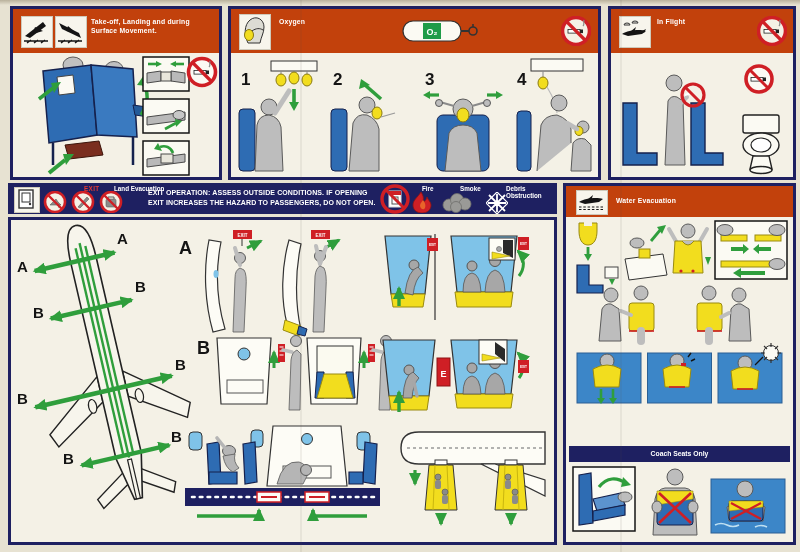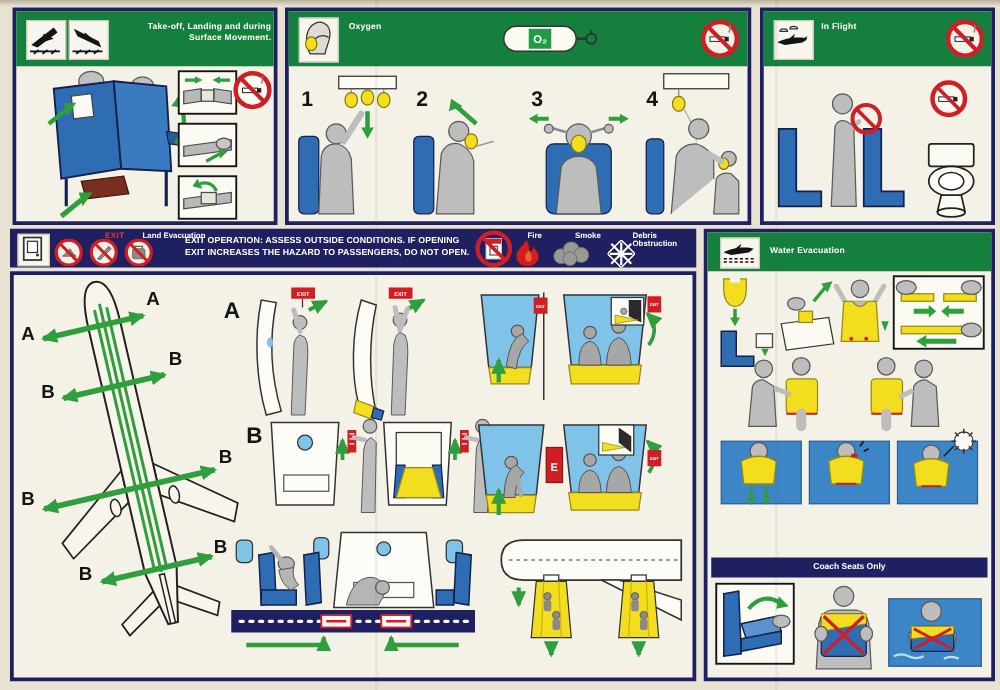--- a/index.html
+++ b/index.html
@@ -5,21 +5,21 @@
   html,body{margin:0;padding:0;}
   body{
     width:800px;height:552px;position:relative;overflow:hidden;
     background:#e7e2d2;
     font-family:"Liberation Sans","DejaVu Sans",sans-serif;
   }
   .scan-edge{position:absolute;left:0;top:0;width:800px;height:5px;
     background:linear-gradient(#b9b19c,#e7e2d2);}
   .fold{position:absolute;top:0;width:2px;height:552px;background:rgba(90,80,60,.08);}
   .panel{position:absolute;background:#f4f1e6;border:3px solid #1e2061;box-sizing:border-box;}
-  .phead{position:absolute;left:0;top:0;right:0;background:#15803d;text-align:right;}
+  .phead{position:absolute;left:0;top:0;right:0;background:#c2410c;}
   .iconbox{position:absolute;background:#f7f5ec;border:1px solid #cfcabb;}
   .ptitle{position:absolute;color:#fff;font-size:6.8px;font-weight:bold;line-height:8.5px;letter-spacing:.2px;}
   .band{position:absolute;background:#1e2061;box-sizing:border-box;}
   .bandlabel{position:absolute;color:#fff;font-size:6.3px;font-weight:bold;}
   .redlabel{position:absolute;color:#e23a34;font-size:6.3px;font-weight:bold;letter-spacing:.4px;}
   .warning{position:absolute;color:#fff;font-size:7px;font-weight:bold;line-height:9.5px;letter-spacing:.1px;}
   .warning b{font-weight:bold;}
   .coachband{position:absolute;background:#1e2061;color:#fff;font-size:6.8px;font-weight:bold;
     text-align:center;line-height:16px;}
   svg{position:absolute;display:block;}

